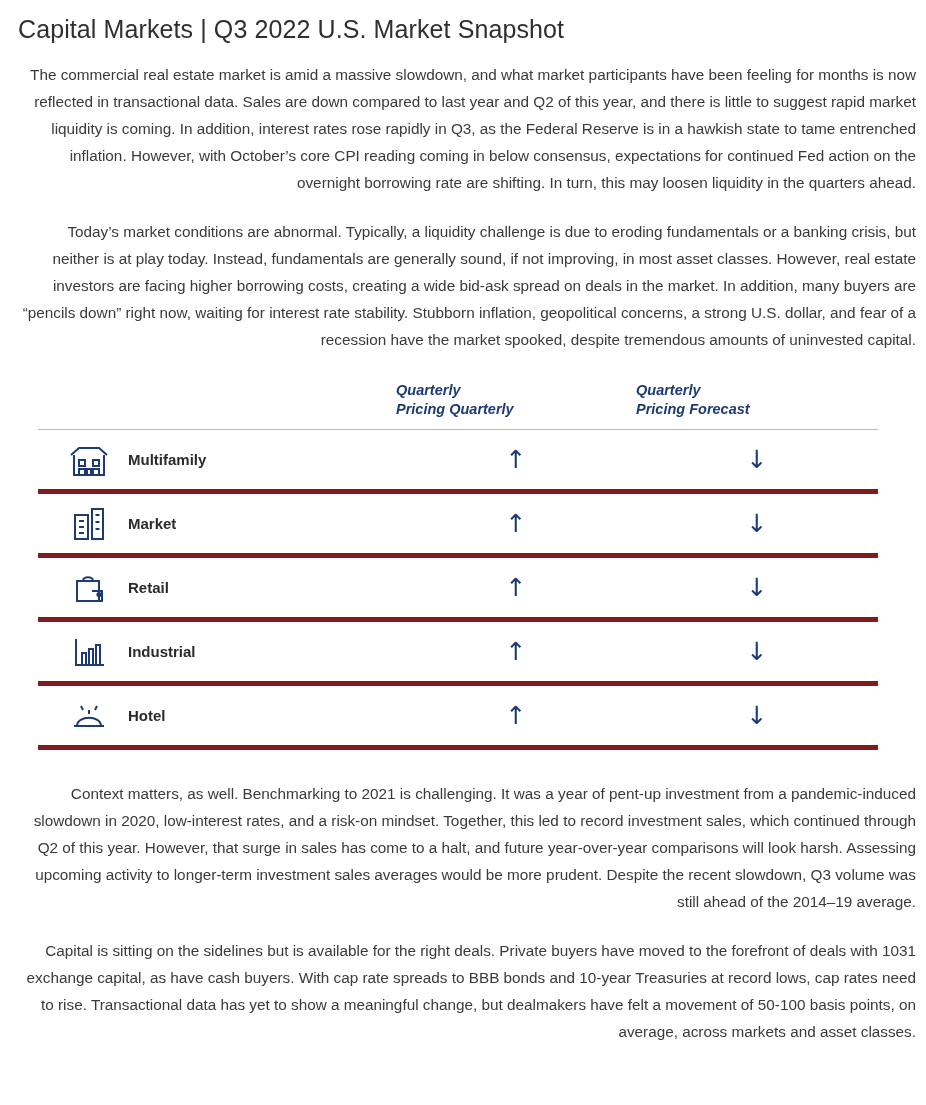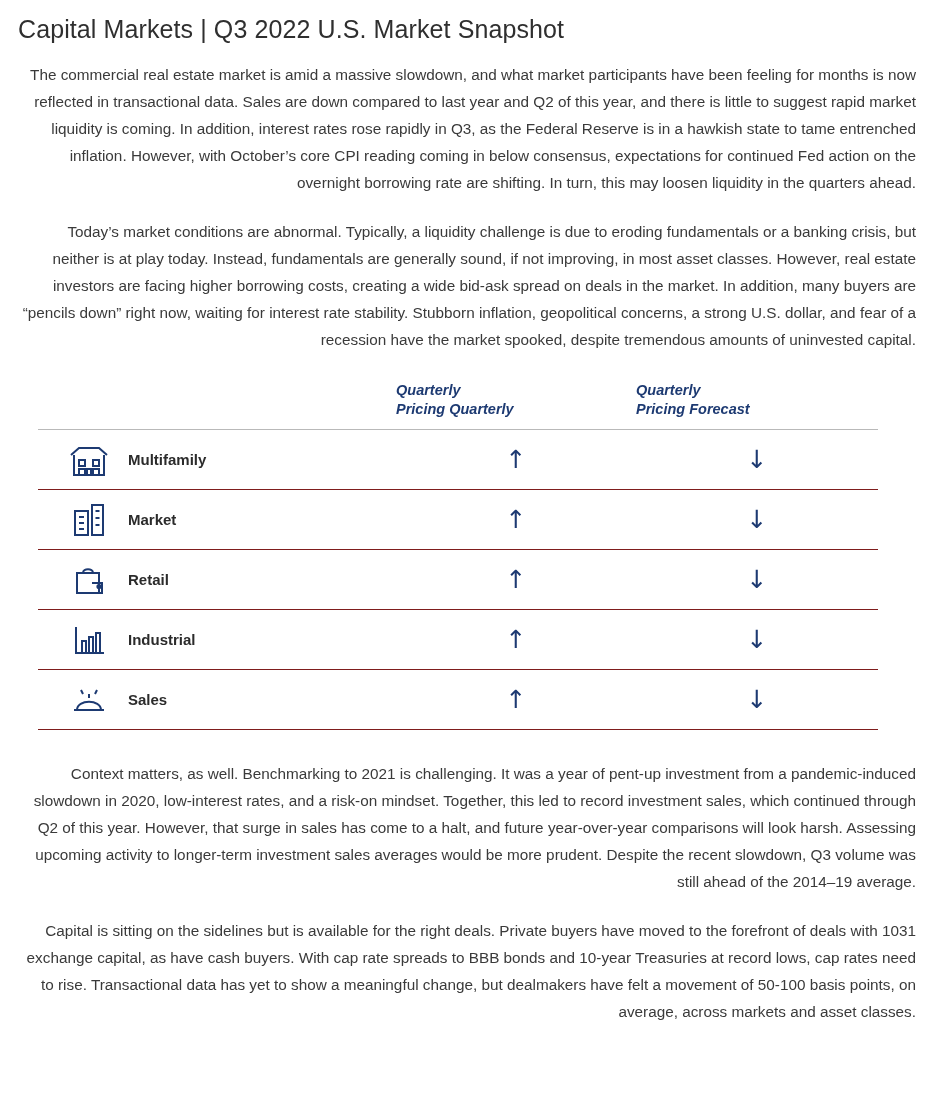--- a/index.html
+++ b/index.html
@@ -52,21 +52,21 @@
     line-height: 19px;
     padding: 0 0 10px 0;
     vertical-align: bottom;
     font-style: italic;
   }
   table.matrix th.head-blank { padding: 0; }
   table.matrix tr.header-row th {
     border-bottom: 1.4px solid #b9b9b9;
   }
   table.matrix td {
-    border-bottom: 1px solid #7f1d1d;
+    border-bottom: 5px solid #7f1d1d;
     height: 57px;
     vertical-align: middle;
   }
   td.icon-cell {
     width: 88px;
     text-align: center;
     padding-left: 14px;
   }
   td.label-cell {
     font-size: 15px;
@@ -199,21 +199,21 @@
 
       <tr>
         <td class="icon-cell">
           <svg class="icon-svg" width="44" height="38" viewBox="0 0 44 38" fill="none" stroke="#1d3a72" stroke-width="2">
             <path d="M7 29 L37 29"></path>
             <path d="M10 29 C10 18, 34 18, 34 29"></path>
             <path d="M22 17 L22 13"></path>
             <path d="M16 13 L14 9 M28 13 L30 9"></path>
           </svg>
         </td>
-        <td class="label-cell">Sales</td>
+        <td class="label-cell">Hotel</td>
         <td class="arrow-cell">
           <span class="arrow">↑</span>
         </td>
         <td class="arrow-cell">
           <span class="arrow">↓</span>
         </td>
       </tr>
     </tbody>
       </table>
   </div>

